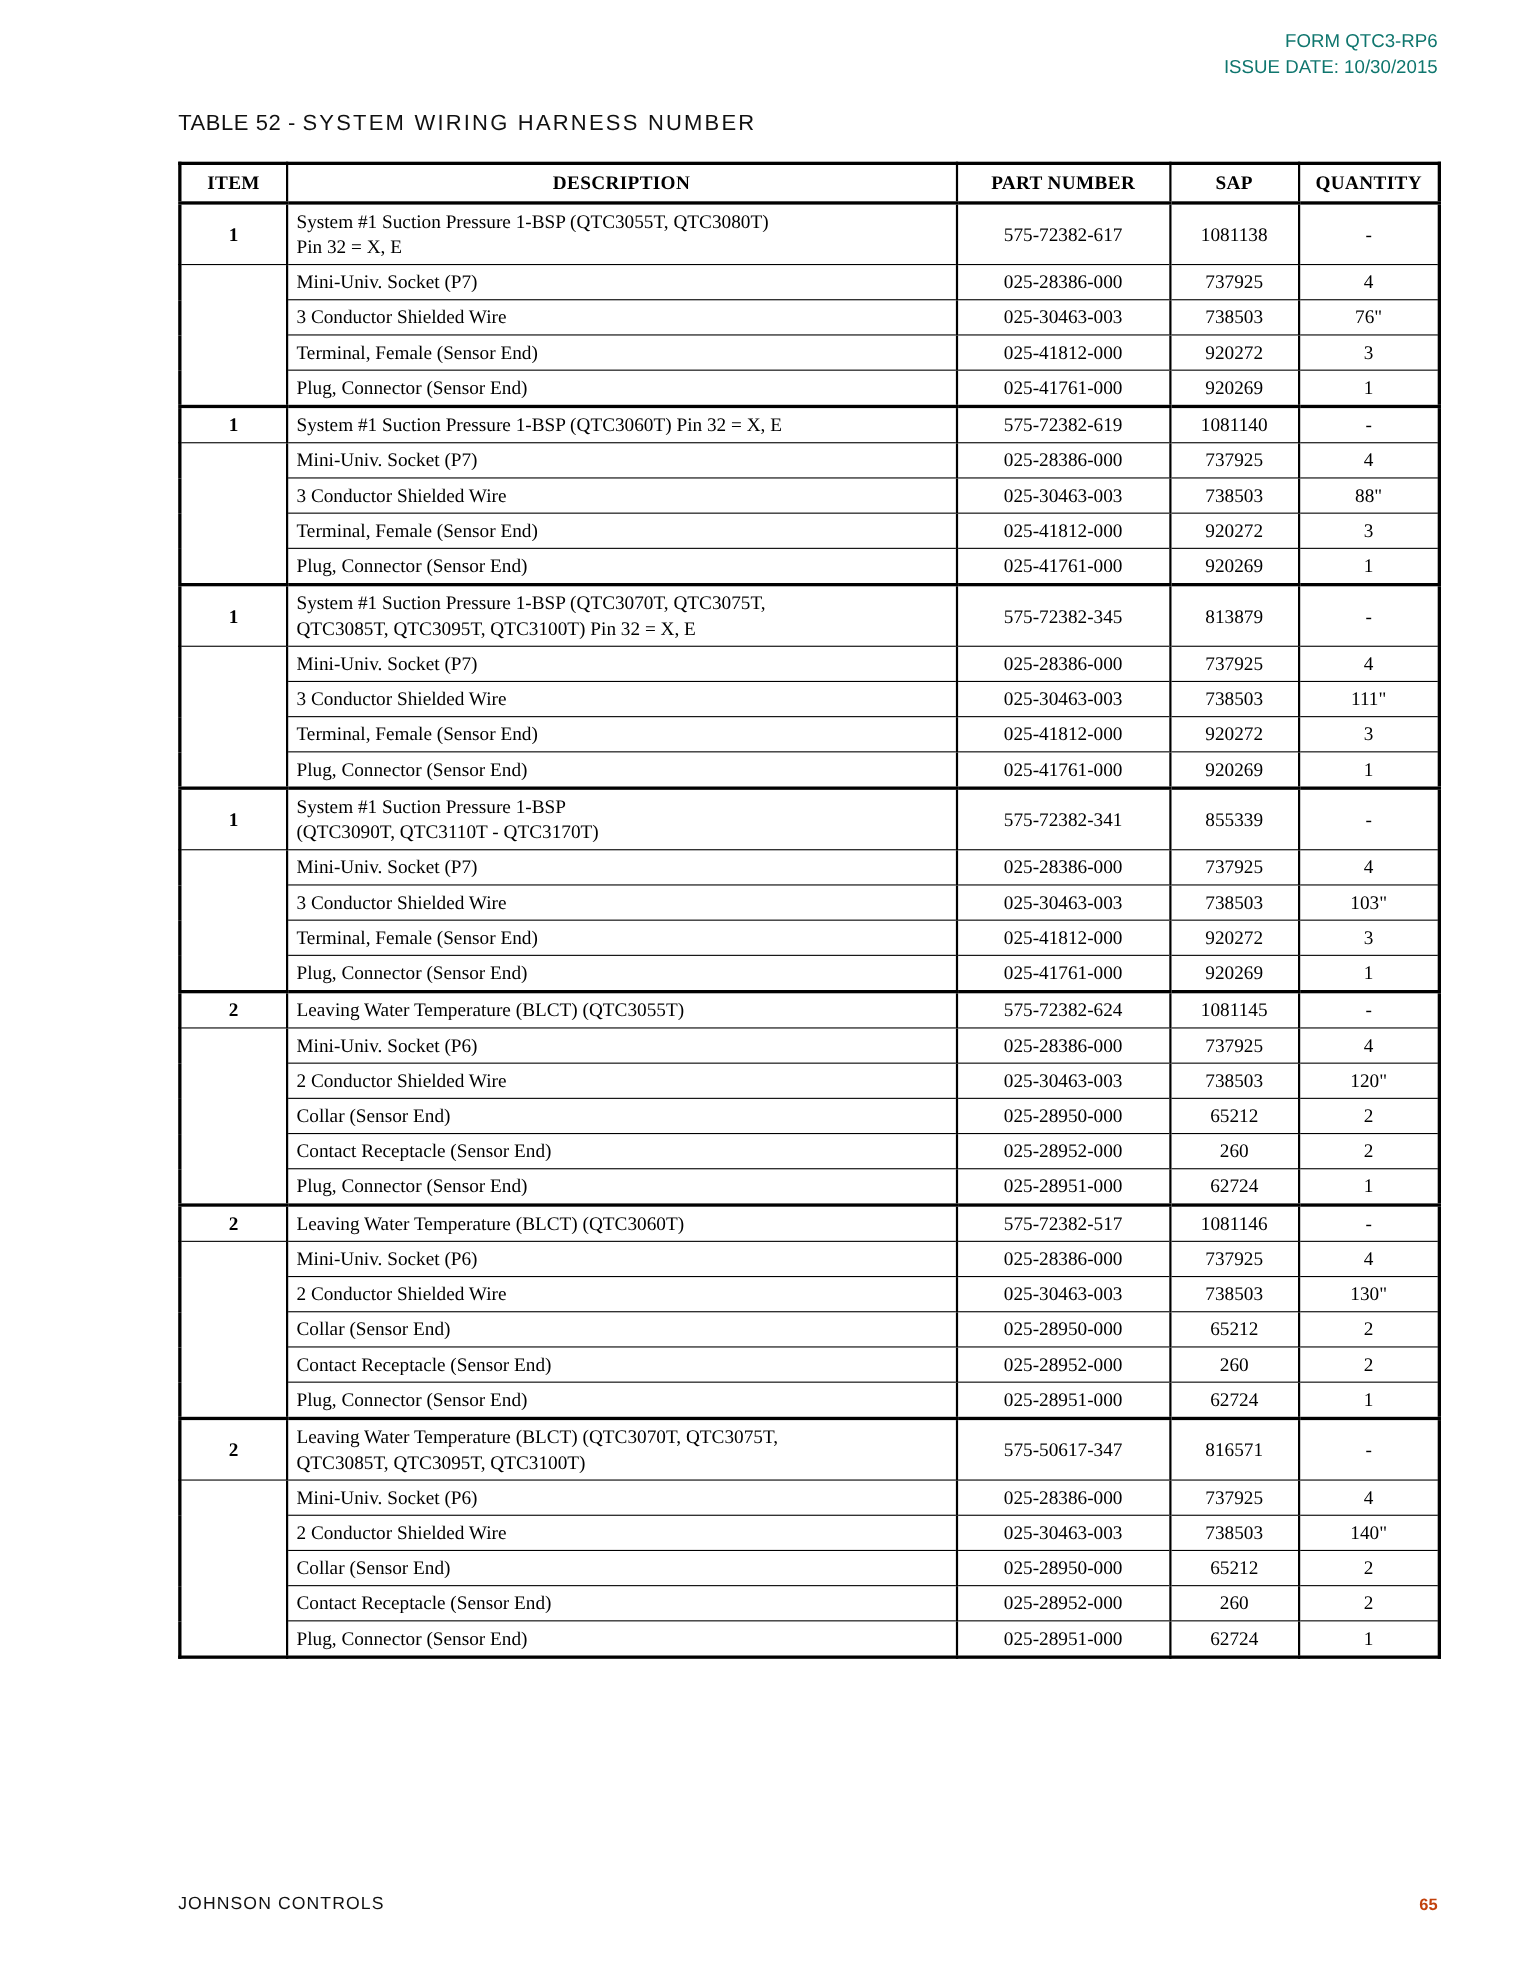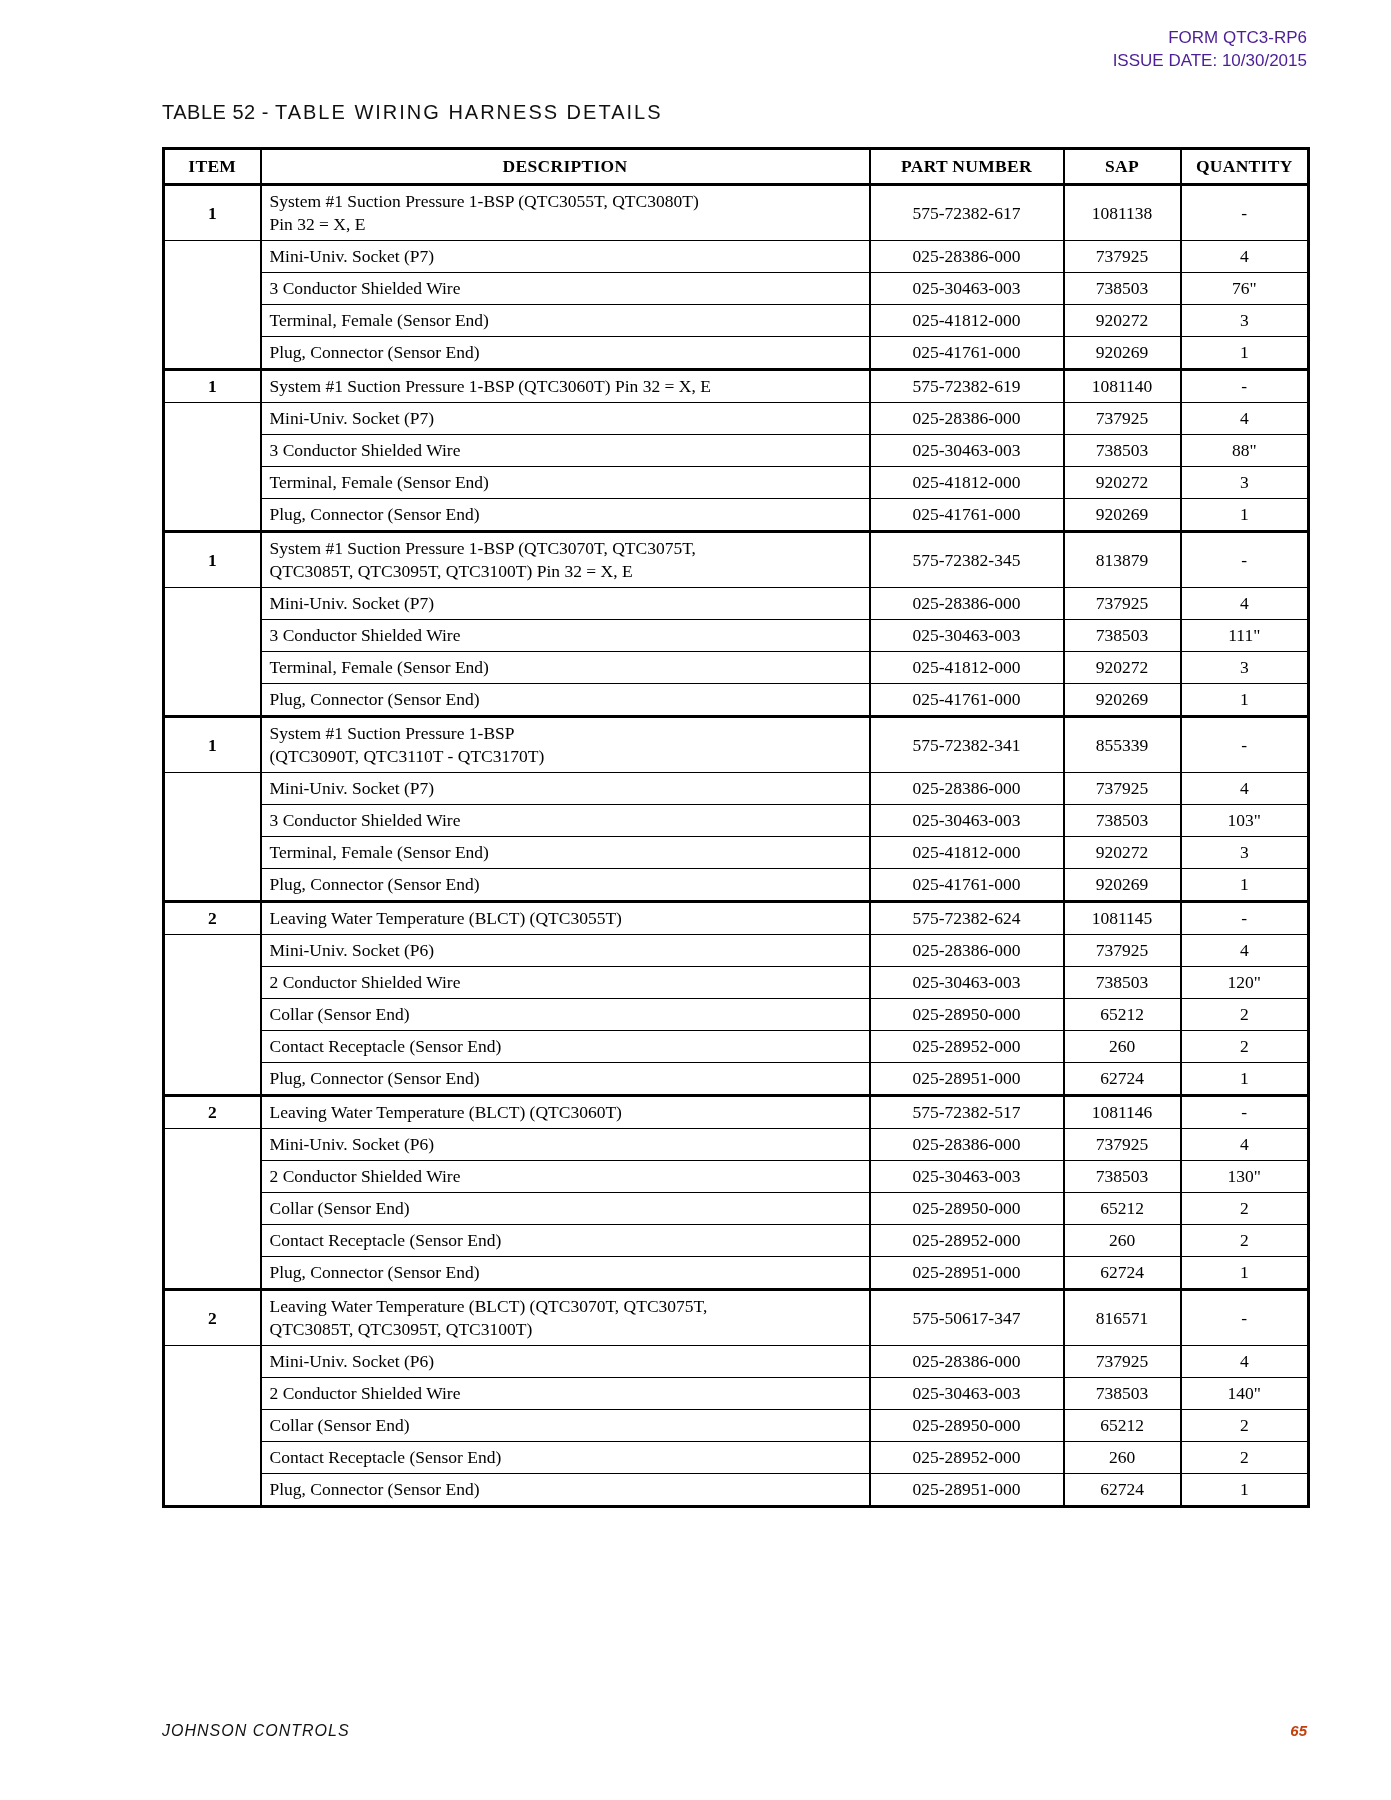--- a/index.html
+++ b/index.html
@@ -13,21 +13,21 @@
     margin: 0 auto;
     overflow: hidden;
   }
   .doc-header {
     position: absolute;
     top: 26px;
     right: 84px;
     text-align: right;
     font-size: 17px;
     line-height: 23px;
-    color: #4c1d95;
+    color: #0f766e;
   }
   .doc-title {
     position: absolute;
     top: 101px;
     left: 162px;
     font-size: 20px;
     color: #111;
     white-space: nowrap;
   }
   .doc-title .t-bold { font-weight: normal; letter-spacing: 0.5px; }
@@ -84,22 +84,21 @@
   }
   td.pn-cell, td.sap-cell, td.qty-cell { text-align: center; }
 
   .doc-footer {
     position: absolute;
     top: 1722px;
     left: 162px;
     width: 1145px;
     display: flex;
     justify-content: space-between;
-    align-items: flex-start;
-    font-style: italic;
+    align-items: flex-end;
   }
   .footer-company {
     font-size: 16px;
     letter-spacing: 1px;
     color: #111;
   }
   .footer-page {
     font-size: 15px;
     font-weight: bold;
     color: #c2410c;
@@ -109,21 +108,21 @@
 <body>
 
 <div class="page">
 
   <div class="doc-header">
     <div>FORM QTC3-RP6</div>
     <div>ISSUE DATE: 10/30/2015</div>
   </div>
 
   <div class="doc-title">
-    <span class="t-bold">TABLE 52 - </span><span class="t-reg">TABLE WIRING HARNESS DETAILS</span>
+    <span class="t-bold">TABLE 52 - </span><span class="t-reg">SYSTEM WIRING HARNESS NUMBER</span>
   </div>
 
   <table class="parts-table">
     <colgroup>
       <col class="c-item">
         <col class="c-desc">
         <col class="c-pn">
         <col class="c-sap">
         <col class="c-qty">
     </colgroup>

